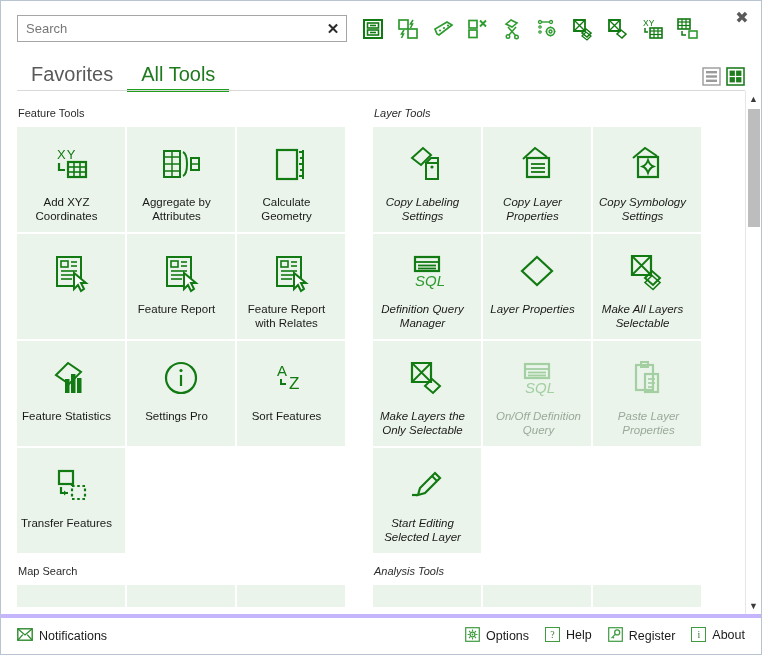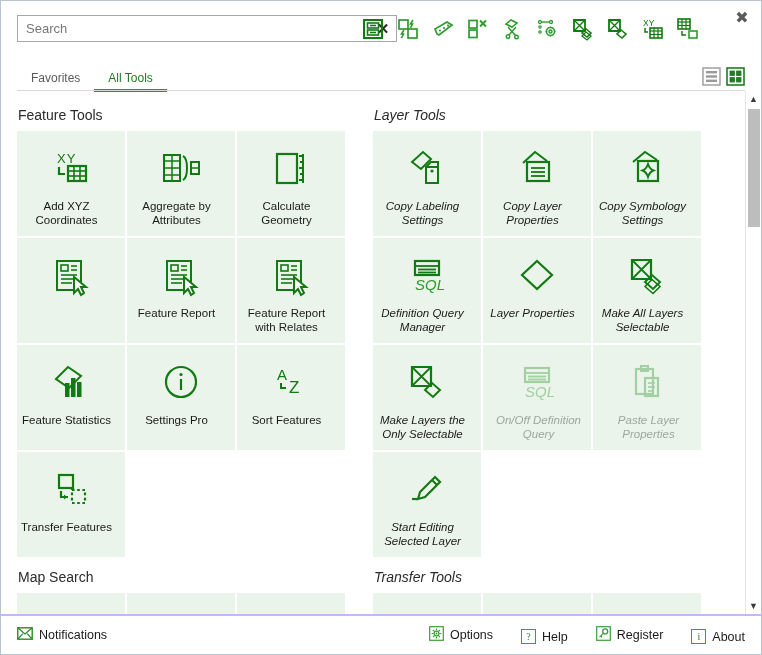--- a/index.html
+++ b/index.html
@@ -25,21 +25,21 @@
     height: 57px;
     flex: 0 0 57px;
     position: relative;
     display: flex;
     align-items: flex-start;
     padding: 12px 0 0 0;
   }
   .search-wrap {
     position: absolute;
     left: 16px; top: 14px;
-    width: 380px; height: 27px;
+    width: 330px; height: 27px;
     border: 1px solid #a6a6a6;
     background: #fff;
     display: flex;
     align-items: center;
   }
   .search-input {
     flex: 1;
     border: none;
     outline: none;
     font-family: "Liberation Sans", sans-serif;
@@ -89,21 +89,21 @@
   
   .tabrow {
     flex: 0 0 33px;
     height: 33px;
     position: relative;
     display: flex;
     align-items: flex-end;
     padding-left: 16px;
   }
   .tab {
-    font-size: 12px;
+    font-size: 20px;
     color: #5a5a5a;
     padding: 0 14px 7px 14px;
     cursor: pointer;
     position: relative;
     line-height: 1;
   }
   .tab.active { color: #1f7a1f; }
   .tab.active::after {
     content: "";
     position: absolute;
@@ -144,21 +144,21 @@
     overflow: hidden;
   }
   .pane {
     width: 363px;
     padding: 10px 0 0 16px;
     overflow: hidden;
   }
   .pane.right { padding-left: 9px; font-style: italic; }
 
   .group-title {
-    font-size: 14px;
+    font-size: 11px;
     color: #2b2b2b;
     margin: 6px 0 8px 1px;
     font-weight: normal;
   }
   .group-title.later { margin-top: 12px; }
 
   .tile-grid {
     display: flex;
     flex-wrap: wrap;
     gap: 2px;
@@ -222,39 +222,39 @@
     width: 12px;
     height: 118px;
     background: #bdbdbd;
     cursor: pointer;
   }
 
   
   .statusbar {
     flex: 0 0 40px;
     height: 40px;
-    border-top: 2px solid #c4b5fd;
+    border-top: 4px solid #c4b5fd;
     display: flex;
     align-items: center;
     padding: 0 16px;
     position: relative;
   }
   .sb-item {
     display: flex;
     align-items: center;
     gap: 6px;
     font-size: 12.5px;
     color: #1a1a1a;
     cursor: pointer;
   }
   .status-right {
     margin-left: auto;
     display: flex;
-    align-items: flex-end;
-    gap: 28px;
+    align-items: flex-start;
+    gap: 16px;
   }
   .mini-box {
     width: 15px; height: 15px;
     border: 1px solid #3f9b3f;
     display: flex; align-items: center; justify-content: center;
     font-size: 10px;
     color: #2e7d32;
     line-height: 1;
     font-family: "Liberation Serif", serif;
   }
@@ -677,21 +677,21 @@
               <svg width="46" height="46" viewBox="0 0 46 46">
                 <path d="M14 32 L16 25 L31 10 L36 15 L21 30 Z" fill="none" stroke="#127a12" stroke-width="2.2"></path>
                 <line x1="28" y1="13" x2="33" y2="18" stroke="#127a12" stroke-width="2"></line>
                 <line x1="8" y1="32" x2="13" y2="32" stroke="#127a12" stroke-width="2.2"></line>
               </svg>
             </div>
             <div class="tile-label">Start Editing Selected Layer</div>
           </div>
         </div>
 
-        <div class="group-title later">Transfer Tools</div>
+        <div class="group-title later">Analysis Tools</div>
         <div class="tile-grid">
           <div class="tile stub"></div>
           <div class="tile stub"></div>
           <div class="tile stub"></div>
         </div>
       </div>
     </div>
 
     <div class="scrollbar">
       <div class="sb-arrow">▲</div>

